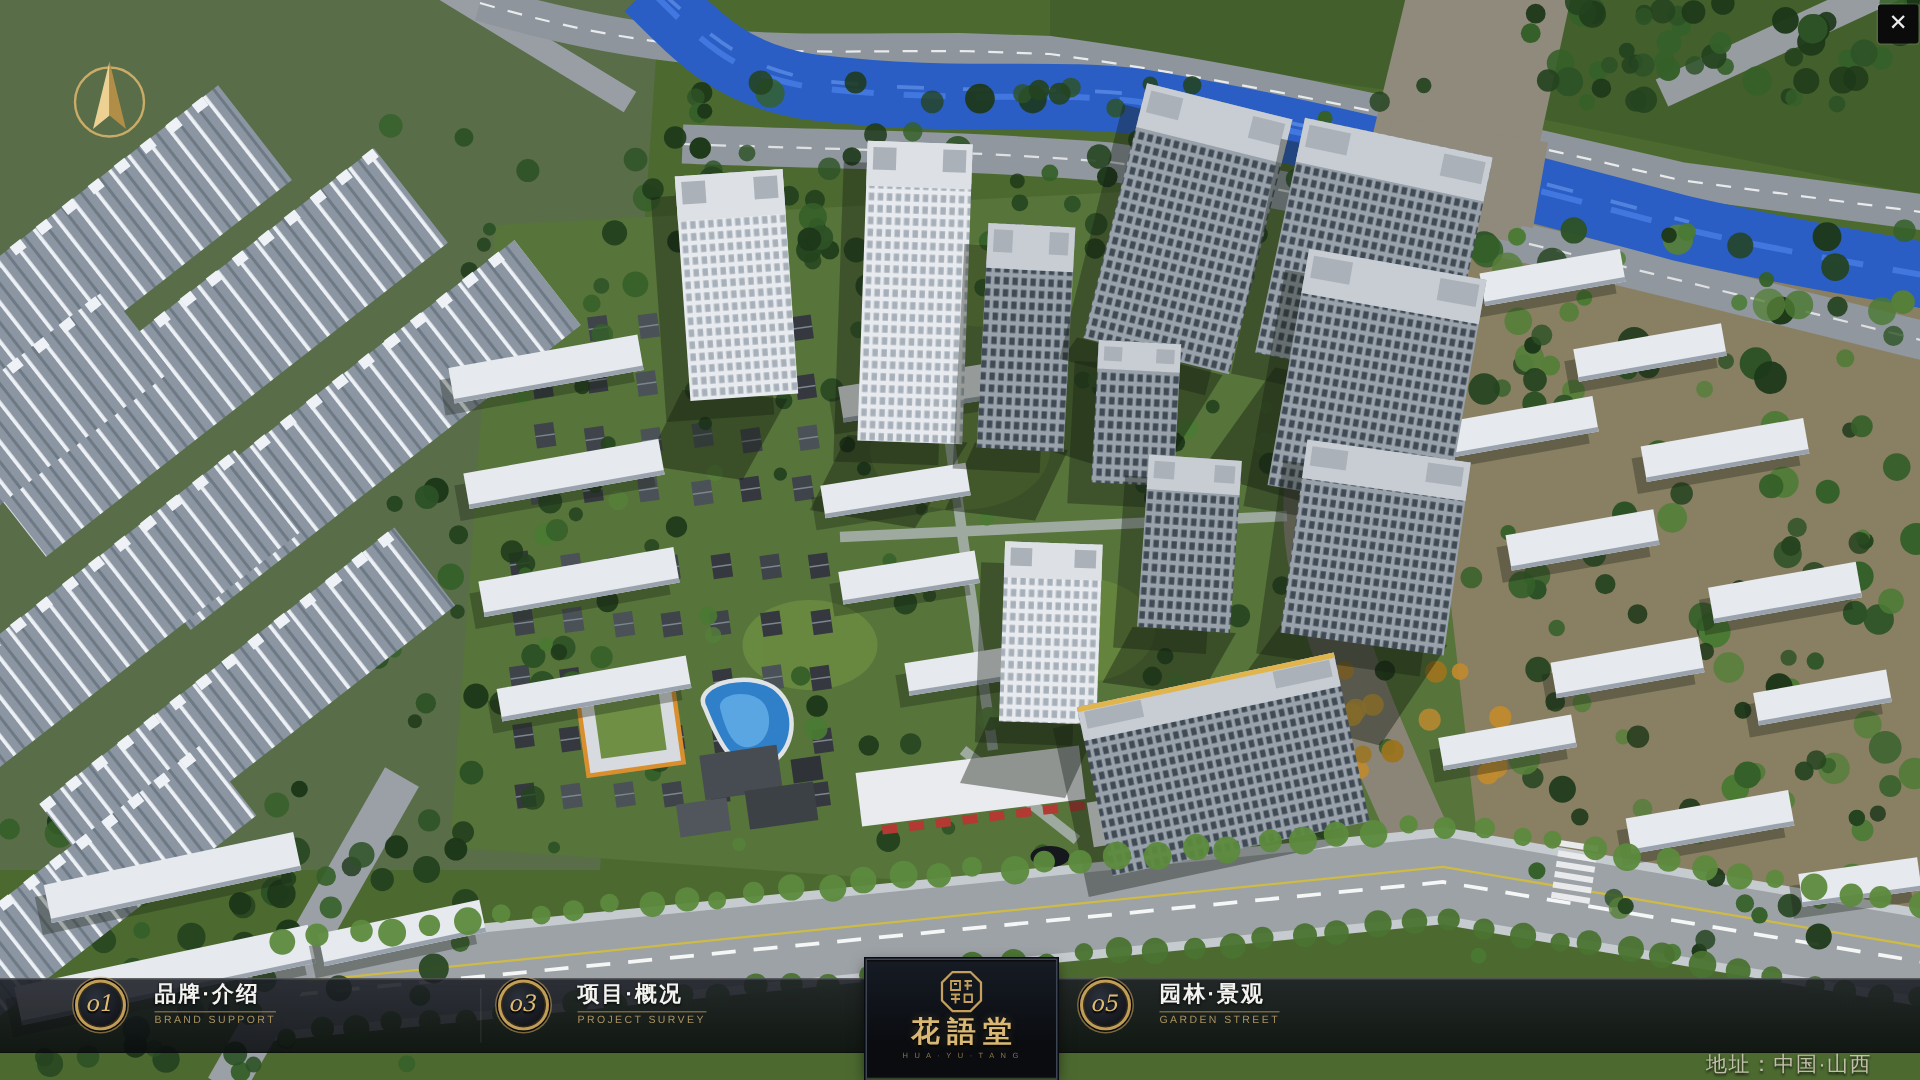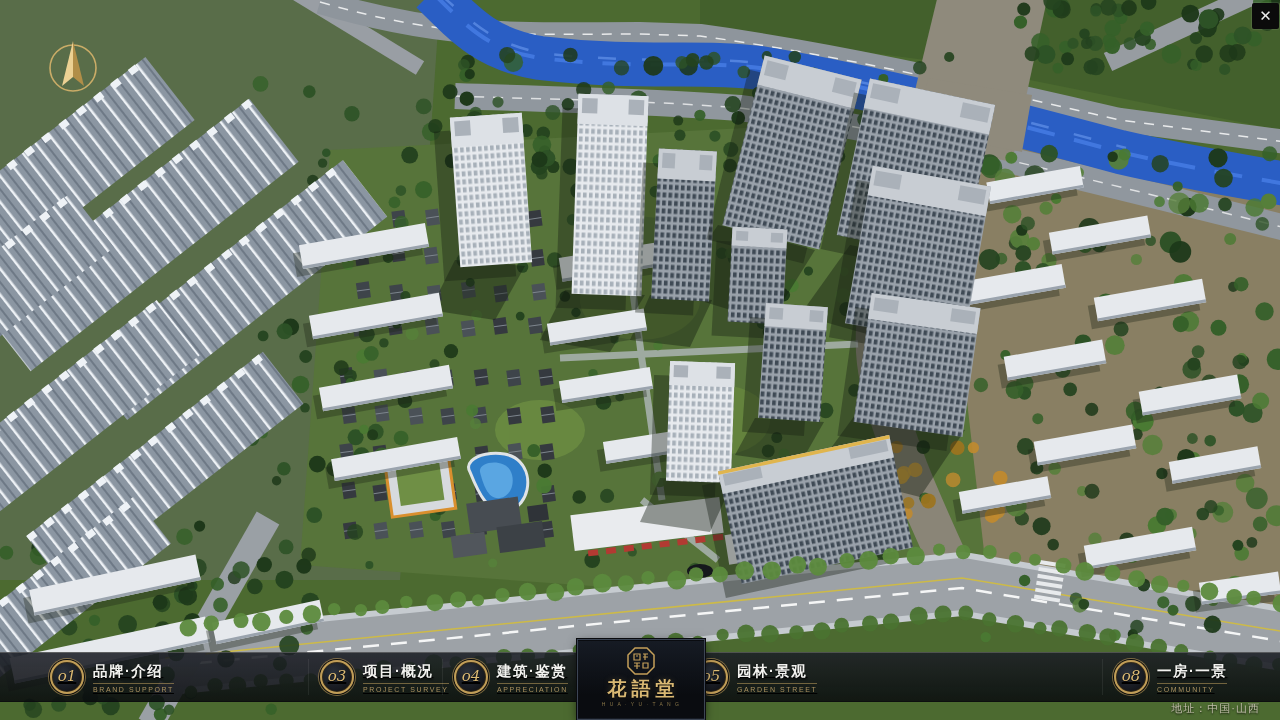--- a/index.html
+++ b/index.html
@@ -12,47 +12,47 @@
 
   
   #closeBtn{position:absolute;left:1252px;top:3px;width:27px;height:26px;background:#0b0b0b;
             border-radius:2px;color:#ececec;font-size:15px;line-height:26px;text-align:center;
             cursor:pointer;box-shadow:0 0 0 1px rgba(255,255,255,.08);}
 
   
   #navbar{position:absolute;left:0;top:652px;width:1280px;height:48px;
           background:linear-gradient(180deg,rgba(28,31,38,.88),rgba(8,10,13,.86));
           border-top:1px solid rgba(255,255,255,.26);border-bottom:1px solid rgba(0,0,0,.6);}
-  .nav-item{position:absolute;top:0;height:48px;display:flex;align-items:center;cursor:pointer;text-decoration:underline;}
+  .nav-item{position:absolute;top:0;height:48px;display:flex;cursor:pointer;}
   .nav-item .sep{position:absolute;left:-12px;top:6px;bottom:6px;width:1px;background:rgba(255,255,255,.07);}
   .badge{width:34px;height:34px;border-radius:50%;flex:0 0 34px;
          background:radial-gradient(circle at 40% 35%,#2b313b,#121419 70%);
          box-shadow:0 0 0 1px #08090b,inset 0 0 0 2px rgba(201,164,92,.95),inset 0 0 0 3px rgba(60,48,24,.8),0 0 0 2px rgba(201,164,92,.55);
          display:flex;align-items:center;justify-content:center;}
   .badge span{font-family:"DejaVu Serif",serif;font-style:italic;font-size:15px;color:#dcba74;
               text-shadow:0 1px 1px #000;transform:translateY(-1px);}
-  .nav-txt{margin-left:9px;display:flex;flex-direction:column;}
+  .nav-txt{margin-left:19px;display:flex;flex-direction:column;}
   .zh{font-size:14.5px;font-weight:700;color:#f2f2ef;letter-spacing:1.5px;white-space:nowrap;
       text-shadow:0 1px 2px rgba(0,0,0,.9);}
   .en{margin-top:2px;padding-top:2px;border-top:1px solid rgba(190,158,92,.55);
       font-size:7px;letter-spacing:1.6px;color:#ab9260;white-space:nowrap;}
 
   
   #brandPanel{position:absolute;left:578px;top:640px;width:124px;height:77px;
               background:linear-gradient(180deg,#161b24,#0a0c10 70%);
               border:1px solid #49536400;box-shadow:0 0 0 1px #3c4554,0 0 0 2px #0a0b0e,0 3px 10px rgba(0,0,0,.7);
               display:flex;flex-direction:column;align-items:center;cursor:pointer;}
   #brandSeal{margin-top:5px;width:30px;height:30px;}
   #brandName{font-family:"DejaVu Serif",serif;font-weight:700;font-size:19px;color:#d9b873;
              letter-spacing:5px;margin-left:5px;line-height:24px;
              text-shadow:0 1px 2px #000,0 0 6px rgba(217,184,115,.25);}
   #brandTag{font-size:5px;letter-spacing:1.5px;color:#8a7648;margin-top:1px;}
 
   
-  #address{position:absolute;right:20px;top:701px;font-size:11px;color:#cfc9b8;
+  #address{position:absolute;right:32px;top:701px;font-size:14px;color:#cfc9b8;
            letter-spacing:1px;text-shadow:0 1px 2px #000;opacity:.9;}
 </style>
 </head>
 <body>
 
 <div id="stage">
 
   <svg id="scene" viewBox="0 0 1280 720">
     <defs>
       <pattern id="pw" width="6" height="8" patternUnits="userSpaceOnUse">
@@ -1252,57 +1252,37 @@
   <div id="navbar">
     <div class="nav-item" style="left:50px">
       <div class="badge">
           <span>o1</span>
         </div>
       <div class="nav-txt">
           <span class="zh">品牌·介绍</span>
       <span class="en">BRAND SUPPORT</span>
         </div>
     </div>
-    <div class="nav-item" style="left:320px">
+    <div class="nav-item" style="left:332px">
       <div class="sep"></div>
       <div class="badge">
           <span>o3</span>
         </div>
       <div class="nav-txt">
           <span class="zh">项目·概况</span>
       <span class="en">PROJECT SURVEY</span>
         </div>
     </div>
-    <div class="nav-item" style="left:454px">
-      <div class="sep"></div>
-      <div class="badge">
-          <span>o4</span>
-        </div>
-      <div class="nav-txt">
-          <span class="zh">建筑·鉴赏</span>
-      <span class="en">APPRECIATION</span>
-        </div>
-    </div>
-    <div class="nav-item" style="left:694px">
+    <div class="nav-item" style="left:720px">
       <div class="badge">
           <span>o5</span>
         </div>
       <div class="nav-txt">
           <span class="zh">园林·景观</span>
       <span class="en">GARDEN STREET</span>
-        </div>
-    </div>
-    <div class="nav-item" style="left:1114px">
-      <div class="sep"></div>
-      <div class="badge">
-          <span>o8</span>
-        </div>
-      <div class="nav-txt">
-          <span class="zh">一房·一景</span>
-      <span class="en">COMMUNITY</span>
         </div>
     </div>
   </div>
 
   <div id="brandPanel">
     <svg id="brandSeal" viewBox="0 0 30 30">
       <polygon points="9,2 21,2 28,9 28,21 21,28 9,28 2,21 2,9" fill="none" stroke="#c5a05a" stroke-width="1.5"></polygon>
       <g stroke="#c5a05a" stroke-width="1.2" fill="none">
         <path d="M8,8 h6 v6 h-6 z M10,10 h2"></path>
           <path d="M17,8 h5 M17,11 h5 M19,8 v6"></path>

